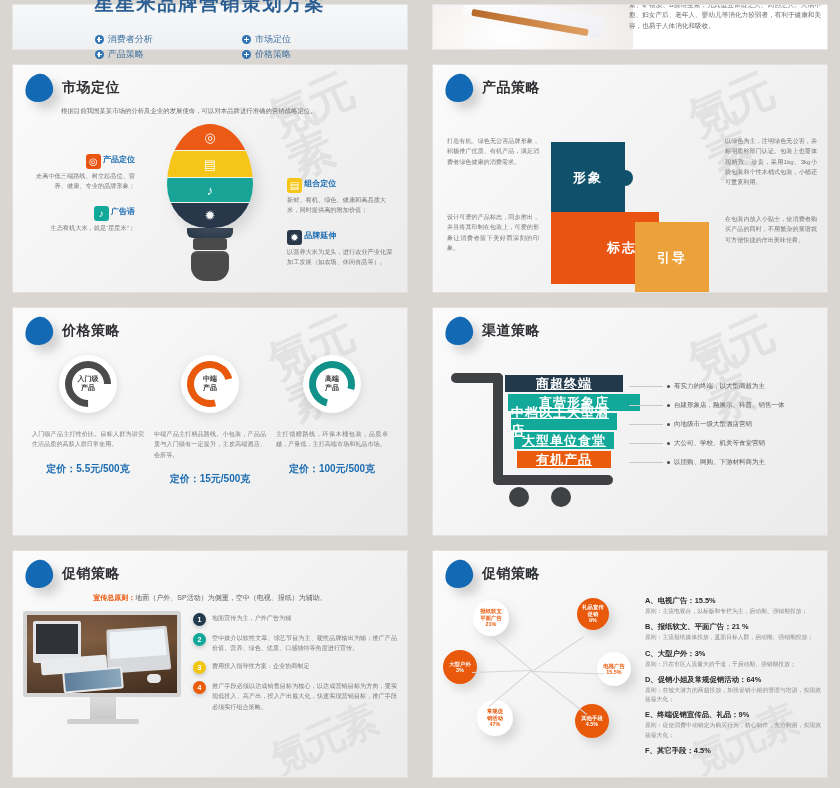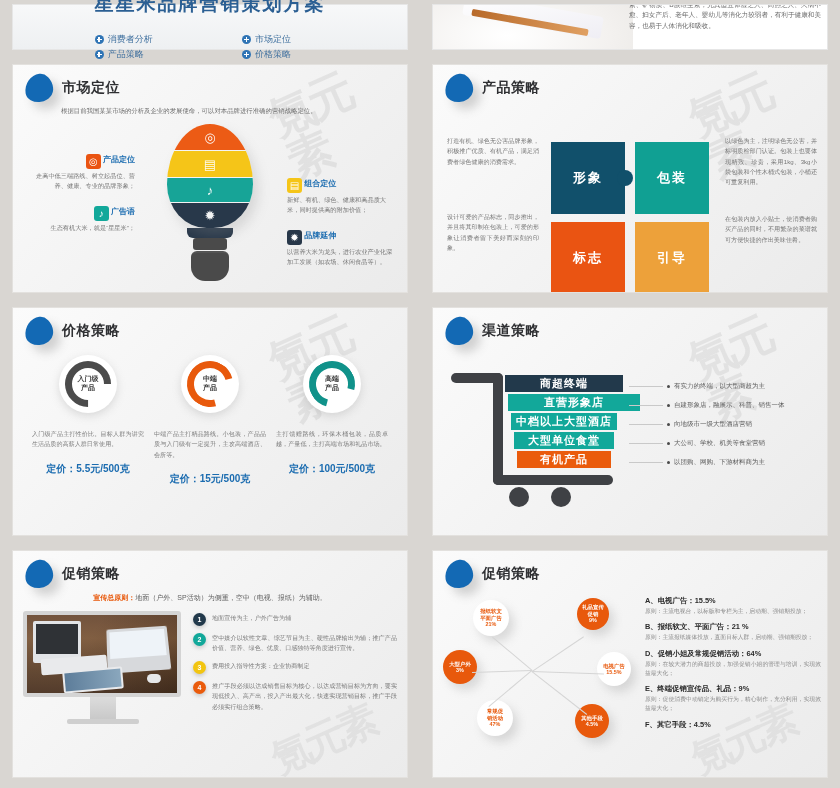--- a/index.html
+++ b/index.html
@@ -97,21 +97,21 @@
   .pos-r2{right:12px;top:112px;text-align:left;}
   .ic{display:inline-block;width:15px;height:15px;vertical-align:-3px;border-radius:3px;
       text-align:center;line-height:15px;font-size:10px;color:#fff;}
 
   
   .puz{position:relative;width:158px;height:152px;margin:6px auto 0;}
   .pq{position:absolute;width:74px;height:72px;color:#fff;font-weight:bold;font-size:13px;
       display:flex;align-items:center;justify-content:center;letter-spacing:2px;}
   .pq1{left:0;top:0;background:#11506b;}
   .pq2{right:0;top:0;background:#10a093;}
-  .pq3{left:0;bottom:0;background:#ea5412;}
+  .pq3{left:0;bottom:10px;background:#ea5412;padding-left:34px;}
   .pq4{right:0;bottom:0;background:#eda13a;}
   .knob{position:absolute;border-radius:50%;}
   .k1{width:16px;height:16px;background:#11506b;right:-8px;top:28px;}
   .pz-side{position:absolute;width:92px;font-size:6.1px;color:#777;line-height:1.7;text-align:justify;}
 
   
   .rings{display:flex;justify-content:space-around;padding:10px 14px 0;}
   .ringcol{width:112px;text-align:center;}
   .ring{width:58px;height:58px;margin:0 auto;border-radius:50%;position:relative;
         background:#fff;box-shadow:0 3px 9px rgba(150,150,150,.30);}
@@ -125,22 +125,22 @@
   .rprice{font-size:10px;font-weight:bold;color:#1b6cb0;margin-top:12px;}
 
   
   .cart{position:relative;height:160px;margin-top:2px;}
   .handle{position:absolute;left:18px;top:26px;width:52px;height:10px;background:#3f4145;border-radius:6px;}
   .stem{position:absolute;left:60px;top:26px;width:10px;height:112px;background:#3f4145;border-radius:5px;}
   .base{position:absolute;left:60px;top:128px;width:120px;height:10px;background:#3f4145;border-radius:5px;}
   .wheel{position:absolute;top:140px;width:20px;height:20px;border-radius:50%;background:#3f4145;}
   .w1{left:76px;} .w2{left:118px;}
   .fun{position:absolute;left:72px;top:28px;width:118px;}
-  .frow{color:#fff;font-size:11px;font-weight:bold;display:flex;align-items:center;justify-content:center;
-        height:17px;margin-bottom:2px;letter-spacing:1px;}
+  .frow{color:#fff;font-size:13px;font-weight:bold;display:flex;align-items:center;justify-content:center;
+        height:17px;margin-bottom:2px;letter-spacing:1px;text-decoration:underline;}
   .f1{background:#22394b;width:118px;margin-left:0;}
   .f2{background:#12a89a;width:132px;margin-left:3px;}
   .f3{background:#12a89a;width:106px;margin-left:6px;}
   .f4{background:#12a89a;width:100px;margin-left:9px;}
   .f5{background:#ea5b0c;width:94px;margin-left:12px;}
   .leads{position:absolute;left:196px;top:30px;right:6px;}
   .lrow{display:flex;align-items:center;height:19px;font-size:6.5px;color:#5c5c5c;gap:4px;}
   .lline{width:34px;height:1px;background:#c9c9c9;flex:none;}
   .ldot{width:3px;height:3px;border-radius:50%;background:#4a4a4a;flex:none;}
 
@@ -308,23 +308,20 @@
         <div class="pz-side" style="left:14px;top:34px;">打造有机、绿色无公害品牌形象，积极推广优质、有机产品，满足消费者绿色健康的消费需求。</div>
         <div class="pz-side" style="right:10px;top:34px;">以绿色为主，注明绿色无公害，并标明质检部门认证。包装上也要体现精致、珍贵，采用1kg、3kg小袋包装和个性木桶式包装，小桶还可重复利用。</div>
         <div class="pz-side" style="left:14px;top:110px;">设计可爱的产品标志，同步推出，并且将其印制在包装上，可爱的形象让消费者留下美好而深刻的印象。</div>
         <div class="pz-side" style="right:10px;top:112px;">在包装内放入小贴士，使消费者购买产品的同时，不用繁杂的菜谱就可方便快捷的作出美味佳肴。</div>
 
         <div class="puz" style="position:absolute;left:50%;top:16px;transform:translateX(-50%);margin-top:24px;">
           <div class="pq pq1">
             <span>形象</span>
             <span class="knob k1"></span>
           </div>
-          <div class="pq pq2">
-            <span>包装</span>
-          </div>
           <div class="pq pq3">
             <span>标志</span>
           </div>
           <div class="pq pq4">
             <span>引导</span>
           </div>
         </div>
       </div>
     </div>
   </div>
@@ -534,20 +531,24 @@
         <div class="bub-list">
           <div class="bl">
             <div class="h">A、电视广告：15.5%</div>
             <div class="p">原则：主流电视台，以标版和专栏为主，启动期、强销期投放；</div>
           </div>
           <div class="bl">
             <div class="h">B、报纸软文、平面广告：21 %</div>
             <div class="p">原则：主流报纸媒体投放，直面目标人群，启动期、强销期投放；</div>
           </div>
           <div class="bl">
+            <div class="h">C、大型户外：3%</div>
+            <div class="p">原则：只在市区人流量大的干道，于启动期、强销期投放；</div>
+          </div>
+          <div class="bl">
             <div class="h">D、促销小姐及常规促销活动：64%</div>
             <div class="p">原则：在较大潜力的商超投放，加强促销小姐的管理与培训，实现效益最大化；</div>
           </div>
           <div class="bl">
             <div class="h">E、终端促销宣传品、礼品：9%</div>
             <div class="p">原则：促使消费中动销定为购买行为，精心制作，充分利用，实现效益最大化；</div>
           </div>
           <div class="bl">
             <div class="h">F、其它手段：4.5%</div>
             <div class="p"></div>

